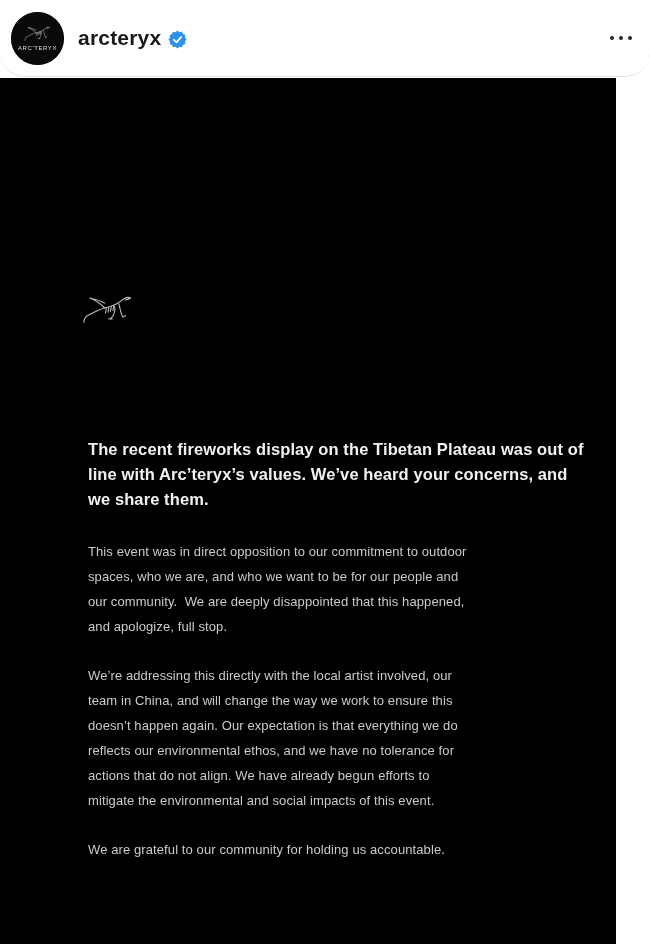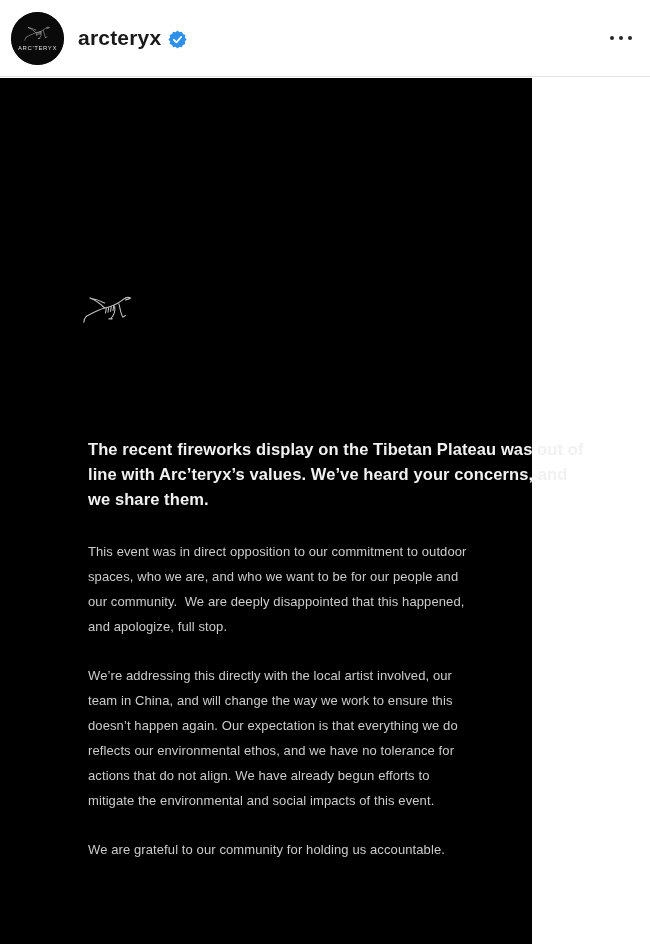--- a/index.html
+++ b/index.html
@@ -9,20 +9,21 @@
   .page { width: 650px; height: 944px; position: relative; }
 
   
   .post-header {
     height: 77px;
     background: #ffffff;
     display: flex;
     align-items: center;
     padding: 0 12px 0 11px;
     border-bottom: 1px solid #e2e2e2;
+    border-radius: 25px;
   }
   .avatar {
     width: 53px; height: 53px;
     border-radius: 50%;
     background: #0a0a0a;
     flex: 0 0 auto;
     display: flex;
     align-items: center;
     justify-content: center;
     cursor: pointer;
@@ -48,21 +49,21 @@
   .more-options .dot {
     width: 4.5px; height: 4.5px;
     border-radius: 50%;
     background: #262626;
   }
 
   
   .post-image {
     position: absolute;
     top: 78px; left: 0;
-    width: 532px; height: 866px;
+    width: 616px; height: 866px;
     background: #000000;
   }
   .bird-logo {
     position: absolute;
     left: 83px; top: 213px; 
   }
   .statement {
     position: absolute;
     left: 88px; top: 359px; 
     width: 520px;

